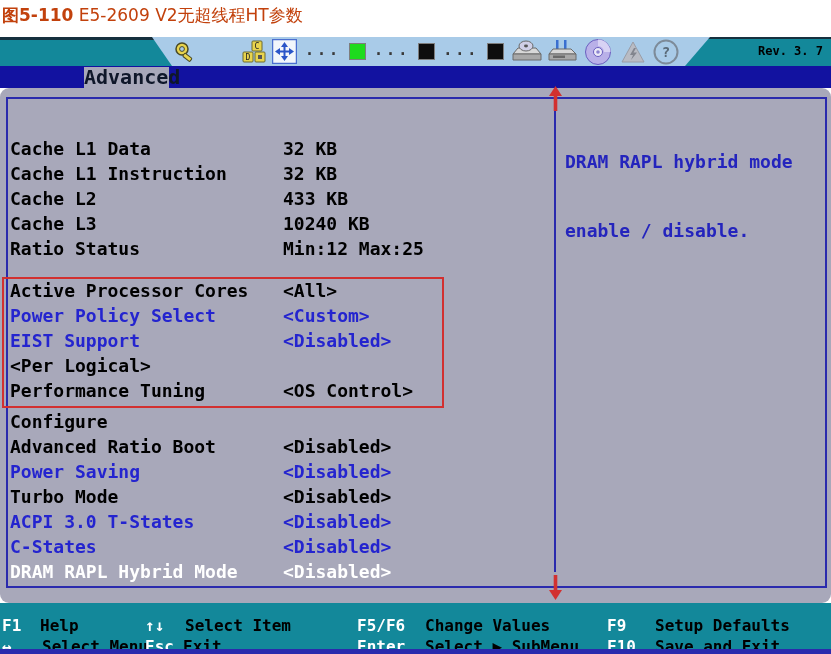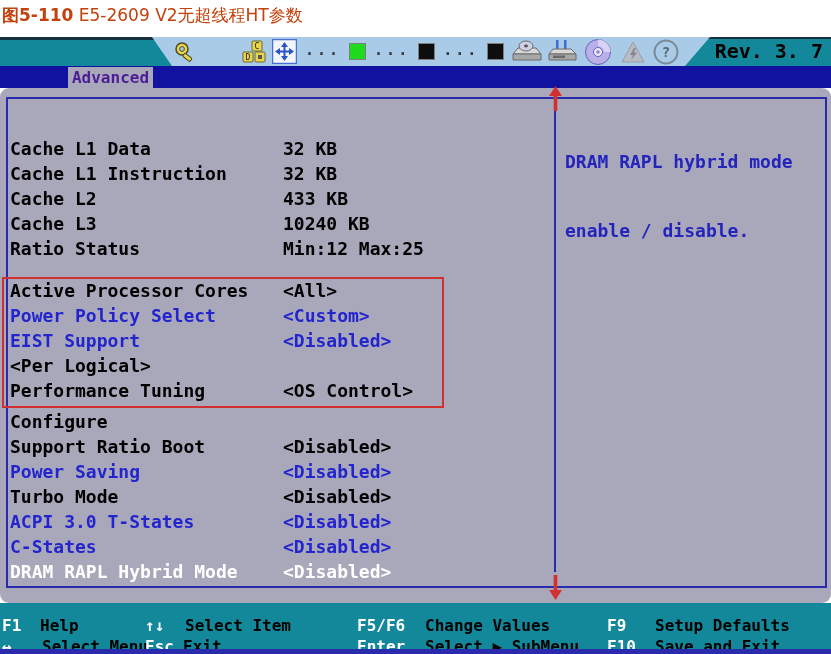--- a/index.html
+++ b/index.html
@@ -12,33 +12,33 @@
   
   #titlebar{position:absolute;left:0;top:37px;width:831px;height:29px;background:#a9cbe8;}
   .tb-left{position:absolute;left:0;top:0;width:172px;height:29px;
            background:linear-gradient(#16303e 0 3px,#13889a 3px);
            -webkit-clip-path:polygon(0 0,152px 0,172px 100%,0 100%);
            clip-path:polygon(0 0,152px 0,172px 100%,0 100%);}
   .tb-right{position:absolute;right:0;top:0;width:146px;height:29px;
             background:linear-gradient(#16303e 0 2px,#13889a 2px);
             -webkit-clip-path:polygon(25px 0,100% 0,100% 100%,0 100%);
             clip-path:polygon(25px 0,100% 0,100% 100%,0 100%);
-            color:#000;font-size:20px;font-weight:bold;text-align:right;
+            color:#000;font-size:12px;font-weight:bold;text-align:right;
             line-height:29px;padding-right:8px;box-sizing:border-box;}
   .tb-icons{position:absolute;left:174px;top:0;height:29px;display:flex;align-items:center;}
   .tb-icons .ic{display:inline-block;line-height:0;}
   .dots{font-weight:bold;color:#3a3a3a;font-size:15px;letter-spacing:3px;margin:0 4px;
         transform:translateY(-2px);}
   .sq{width:15px;height:15px;border:1px solid #7d7d7d;display:inline-block;margin:0 4px;}
   .sq.green{background:#1edb1e;}
   .sq.black{background:#0d0d0d;}
   
   #menubar{position:absolute;left:0;top:66px;width:831px;height:22px;background:#1212a0;}
-  #tab-advanced{position:absolute;left:68px;top:1px;width:85px;height:21px;background:#a8a8ba;
-                color:#4c1d95;font-size:16px;font-weight:bold;text-align:center;line-height:21px;}
+  #tab-advanced{position:absolute;left:84px;top:1px;width:85px;height:21px;background:#a8a8ba;
+                color:#0f172a;font-size:20px;font-weight:bold;text-align:center;line-height:21px;}
   
   #content{position:absolute;left:0;top:88px;width:831px;height:515px;background:#a8a8ba;border-radius:9px;}
   #winborder{position:absolute;left:6px;top:9px;width:817px;height:487px;
              border:2px solid #2a2aad;}
   #divider{position:absolute;left:554px;top:11px;width:2px;height:473px;background:#2a2aad;}
   .red-arrow{position:absolute;left:548px;}
   #help-lines{position:absolute;left:565px;top:16px;color:#2424bd;font-size:18px;
               font-weight:bold;line-height:23px;white-space:pre;}
   #settings-list{position:absolute;left:10px;top:48px;width:536px;}
   .row{height:25px;line-height:25px;font-size:18px;font-weight:bold;color:#000;
@@ -181,21 +181,21 @@
         <div class="row"><span class="lbl">Cache L3</span><span class="val">10240 KB</span></div>
         <div class="row"><span class="lbl">Ratio Status</span><span class="val">Min:12 Max:25</span></div>
         <div style="height: 17px;"></div>
         <div class="row"><span class="lbl">Active Processor Cores</span><span class="val">&lt;All&gt;</span></div>
         <div class="row blue"><span class="lbl">Power Policy Select</span><span class="val">&lt;Custom&gt;</span></div>
         <div class="row blue"><span class="lbl">EIST Support</span><span class="val">&lt;Disabled&gt;</span></div>
         <div class="row"><span class="val">&lt;Per Logical&gt;</span></div>
         <div class="row"><span class="lbl">Performance Tuning</span><span class="val">&lt;OS Control&gt;</span></div>
         <div style="height: 6px;"></div>
         <div class="row"><span class="lbl">Configure</span><span class="val"></span></div>
-        <div class="row"><span class="lbl">Support Ratio Boot</span><span class="val">&lt;Disabled&gt;</span></div>
+        <div class="row"><span class="lbl">Advanced Ratio Boot</span><span class="val">&lt;Disabled&gt;</span></div>
         <div class="row blue"><span class="lbl">Power Saving</span><span class="val">&lt;Disabled&gt;</span></div>
         <div class="row"><span class="lbl">Turbo Mode</span><span class="val">&lt;Disabled&gt;</span></div>
         <div class="row blue"><span class="lbl">ACPI 3.0 T-States</span><span class="val">&lt;Disabled&gt;</span></div>
         <div class="row blue"><span class="lbl">C-States</span><span class="val">&lt;Disabled&gt;</span></div>
         <div class="row selected"><span class="lbl">DRAM RAPL Hybrid Mode</span><span class="val">&lt;Disabled&gt;</span></div>
       </div>
 
     <div id="redbox"></div>
   </div>
 

